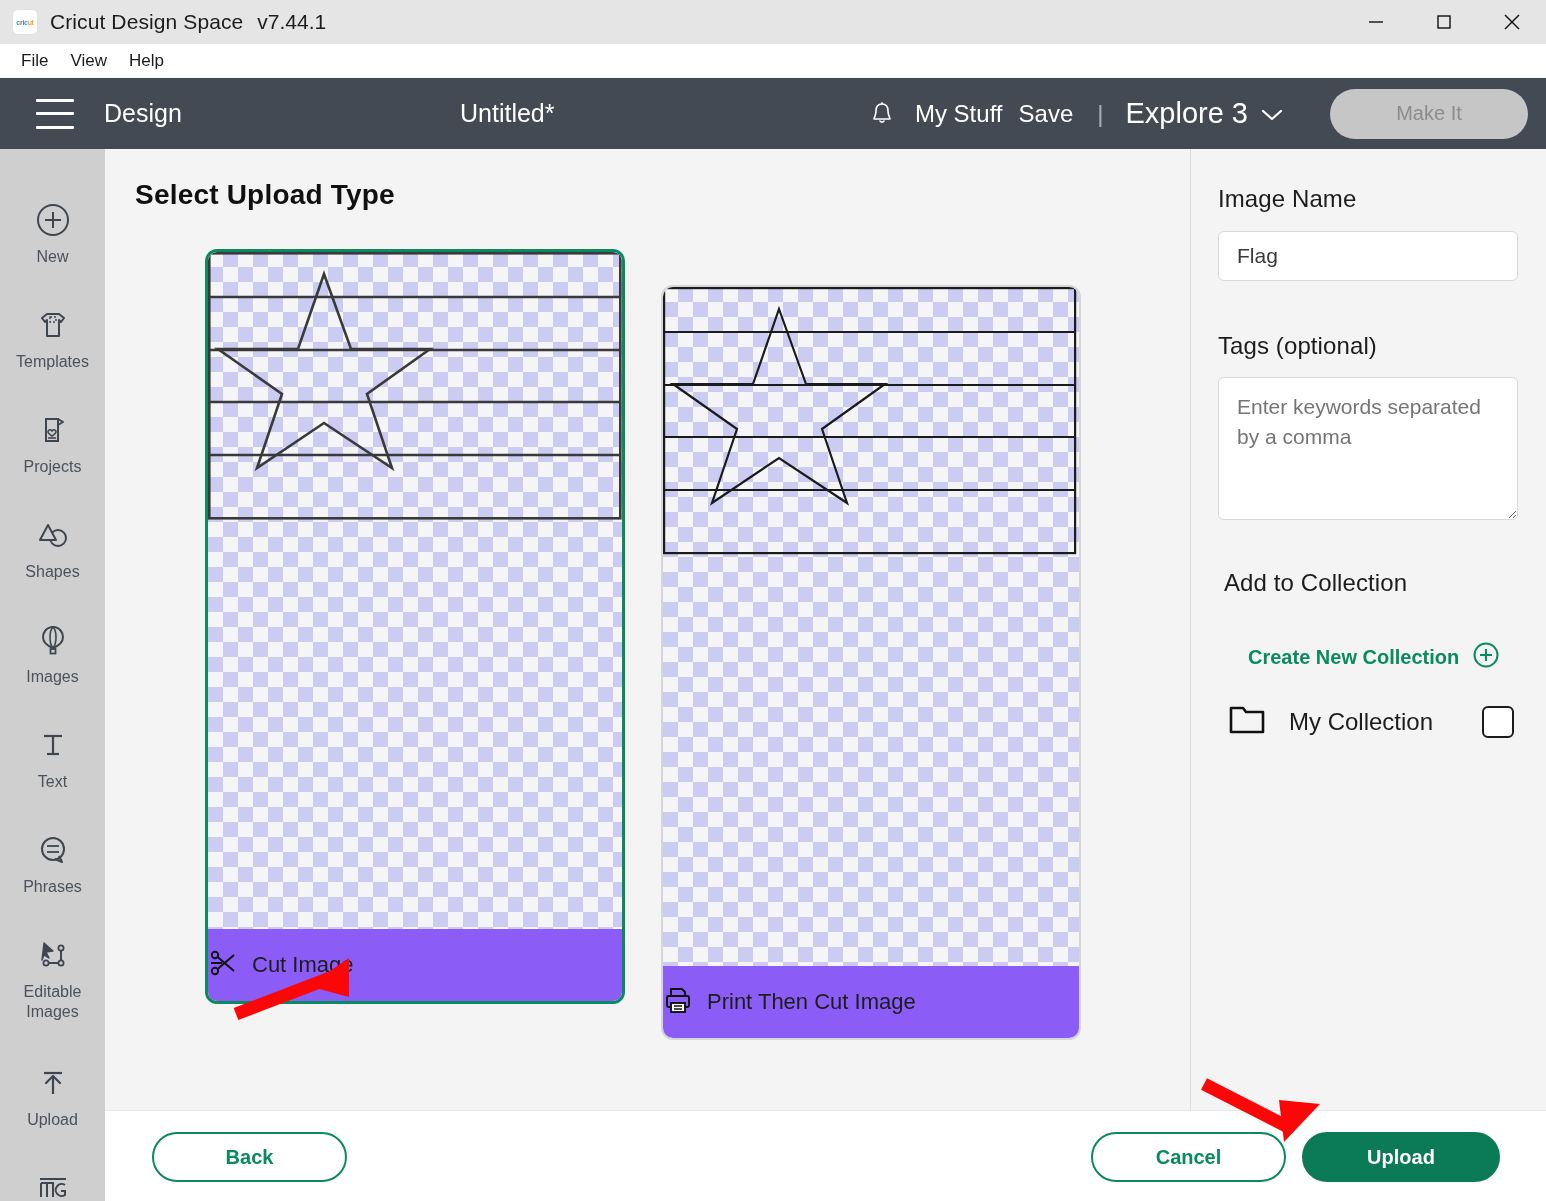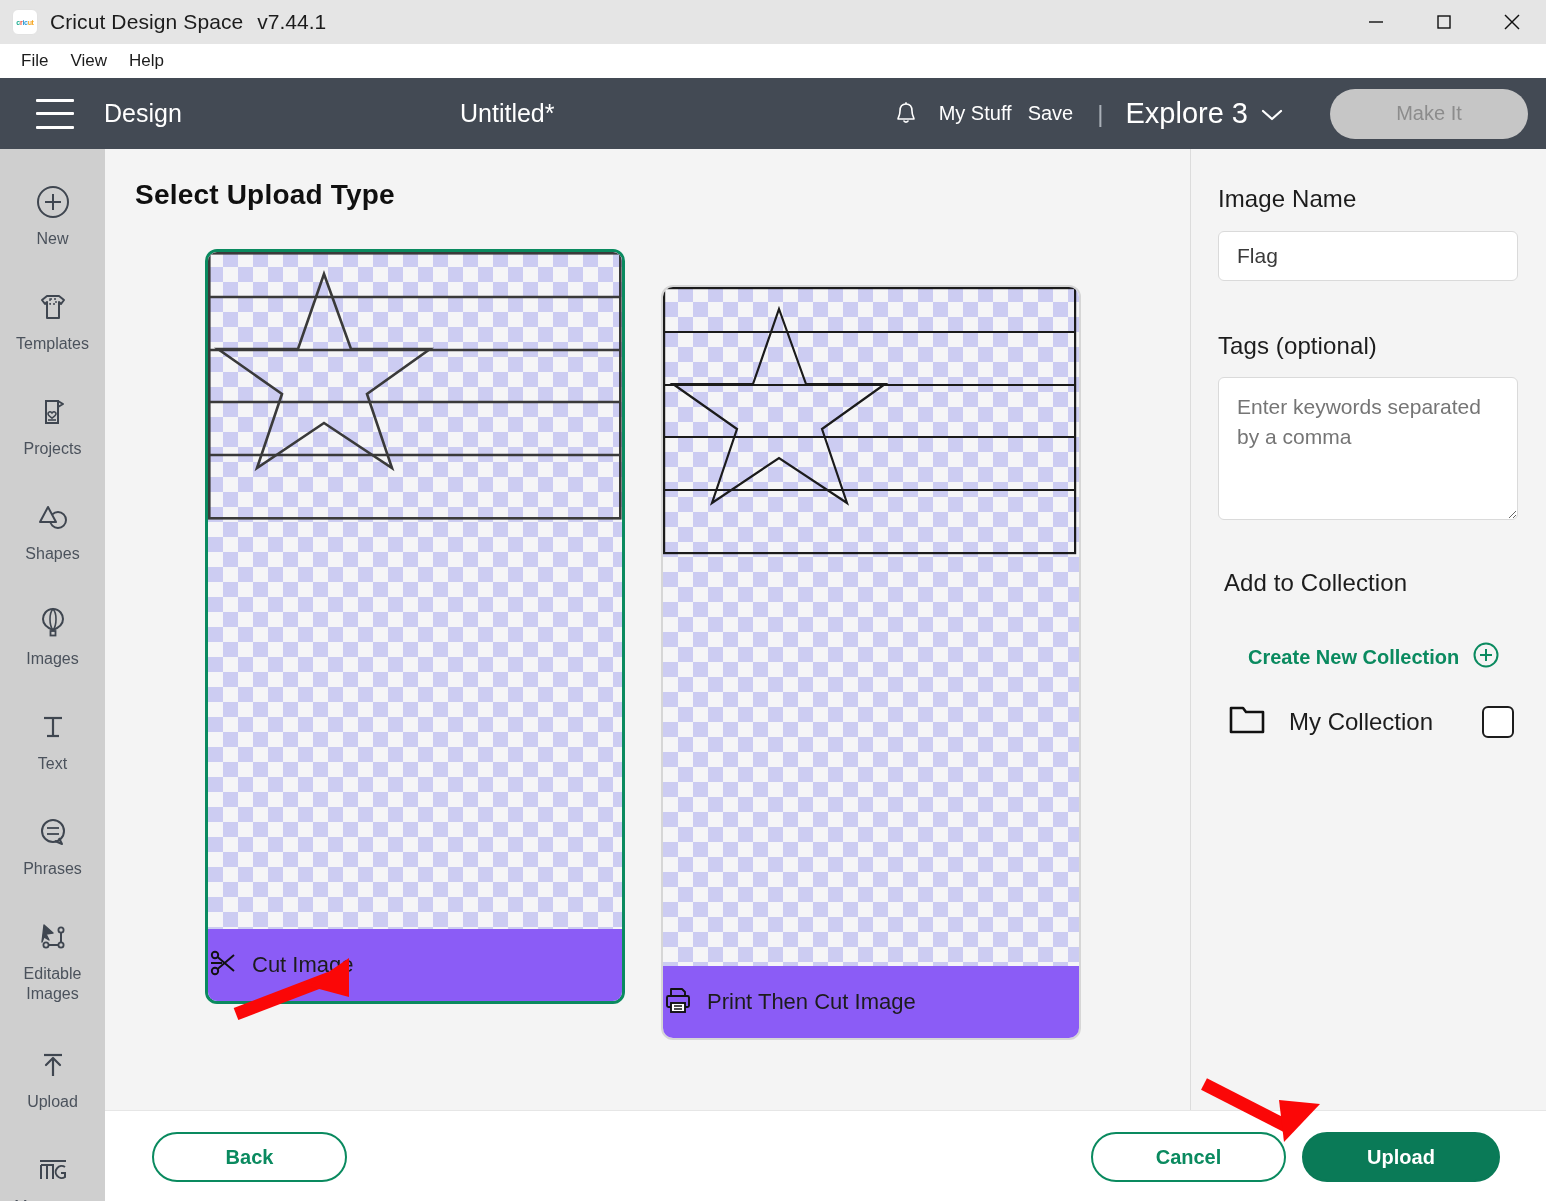--- a/index.html
+++ b/index.html
@@ -59,36 +59,36 @@
   .hamburger span { display: block; height: 3px; background: #ffffff; border-radius: 1px; }
   .canvas-label { margin-left: 30px; font-size: 25px; color: #ffffff; }
   .doc-title {
     position: absolute; left: 460px; font-size: 25px; color: #ffffff;
   }
   .appbar-right {
     position: absolute; right: 0; top: 0; height: 71px;
     display: flex; align-items: center;
   }
   .bell { width: 34px; height: 34px; display: flex; align-items: center; justify-content: center; }
-  .ab-link { font-size: 20px; color: #ffffff; margin-left: 16px; }
+  .ab-link { font-size: 24px; color: #ffffff; margin-left: 16px; }
   .ab-sep { font-size: 24px; color: #aab0b8; margin: 0 22px 0 24px; }
   .ab-machine { font-size: 29px; color: #ffffff; display: flex; align-items: center; gap: 12px; }
   .makeit {
     margin-left: 46px; margin-right: 18px;
     width: 198px; height: 50px; border-radius: 25px;
     background: #c6c6c6; color: #8c8c8c; border: none;
     font-size: 20px; font-family: inherit;
     display: flex; align-items: center; justify-content: center;
   }
 
   
   .rail {
     position: absolute; left: 0; top: 149px; width: 105px; height: 1052px;
     background: #cfcfcf;
-    padding-top: 18px;
+    padding-top: 36px;
     overflow: hidden;
   }
   .rail-item {
     width: 105px; height: 105px;
     display: flex; flex-direction: column; align-items: center; justify-content: flex-start;
     padding-top: 14px;
   }
   .rail-item .ricon { height: 42px; display: flex; align-items: center; justify-content: center; }
   .rail-item .rlabel {
     margin-top: 6px; font-size: 16px; color: #4b525c; text-align: center; line-height: 1.28;

